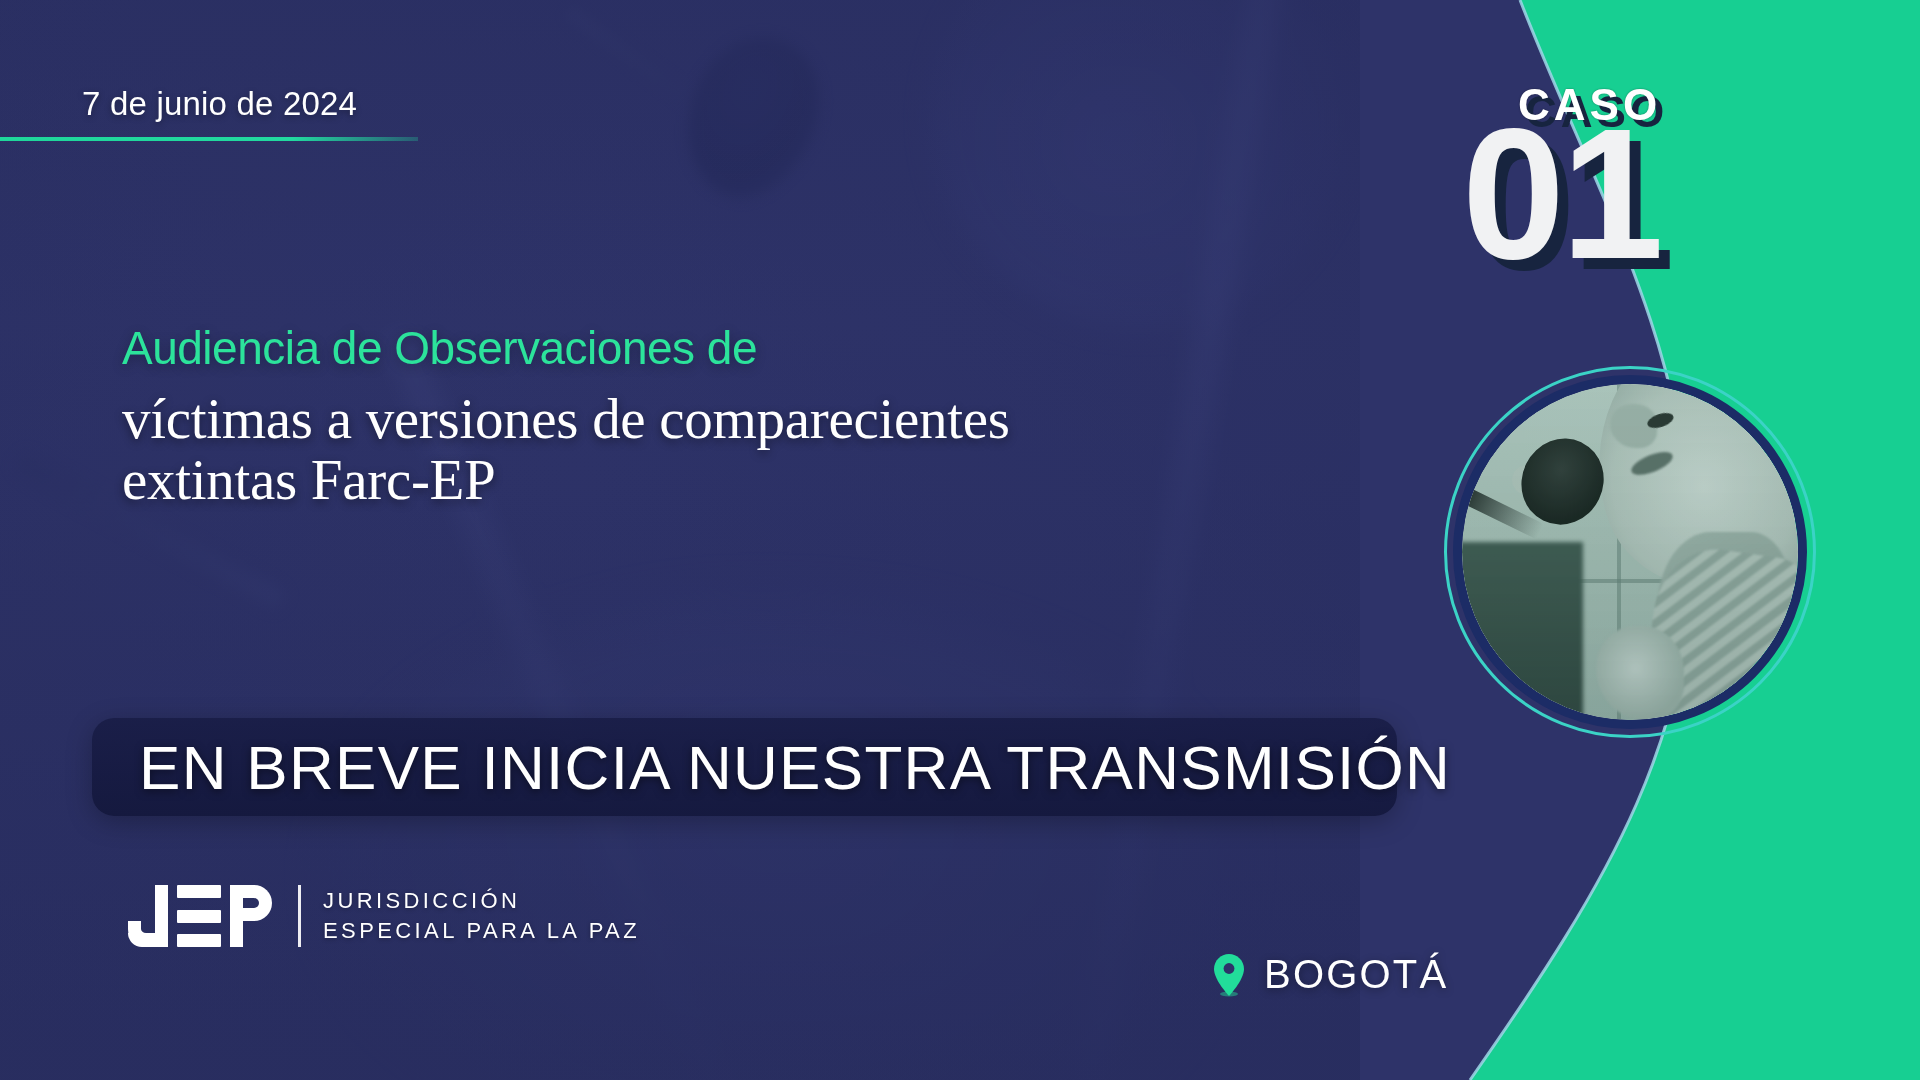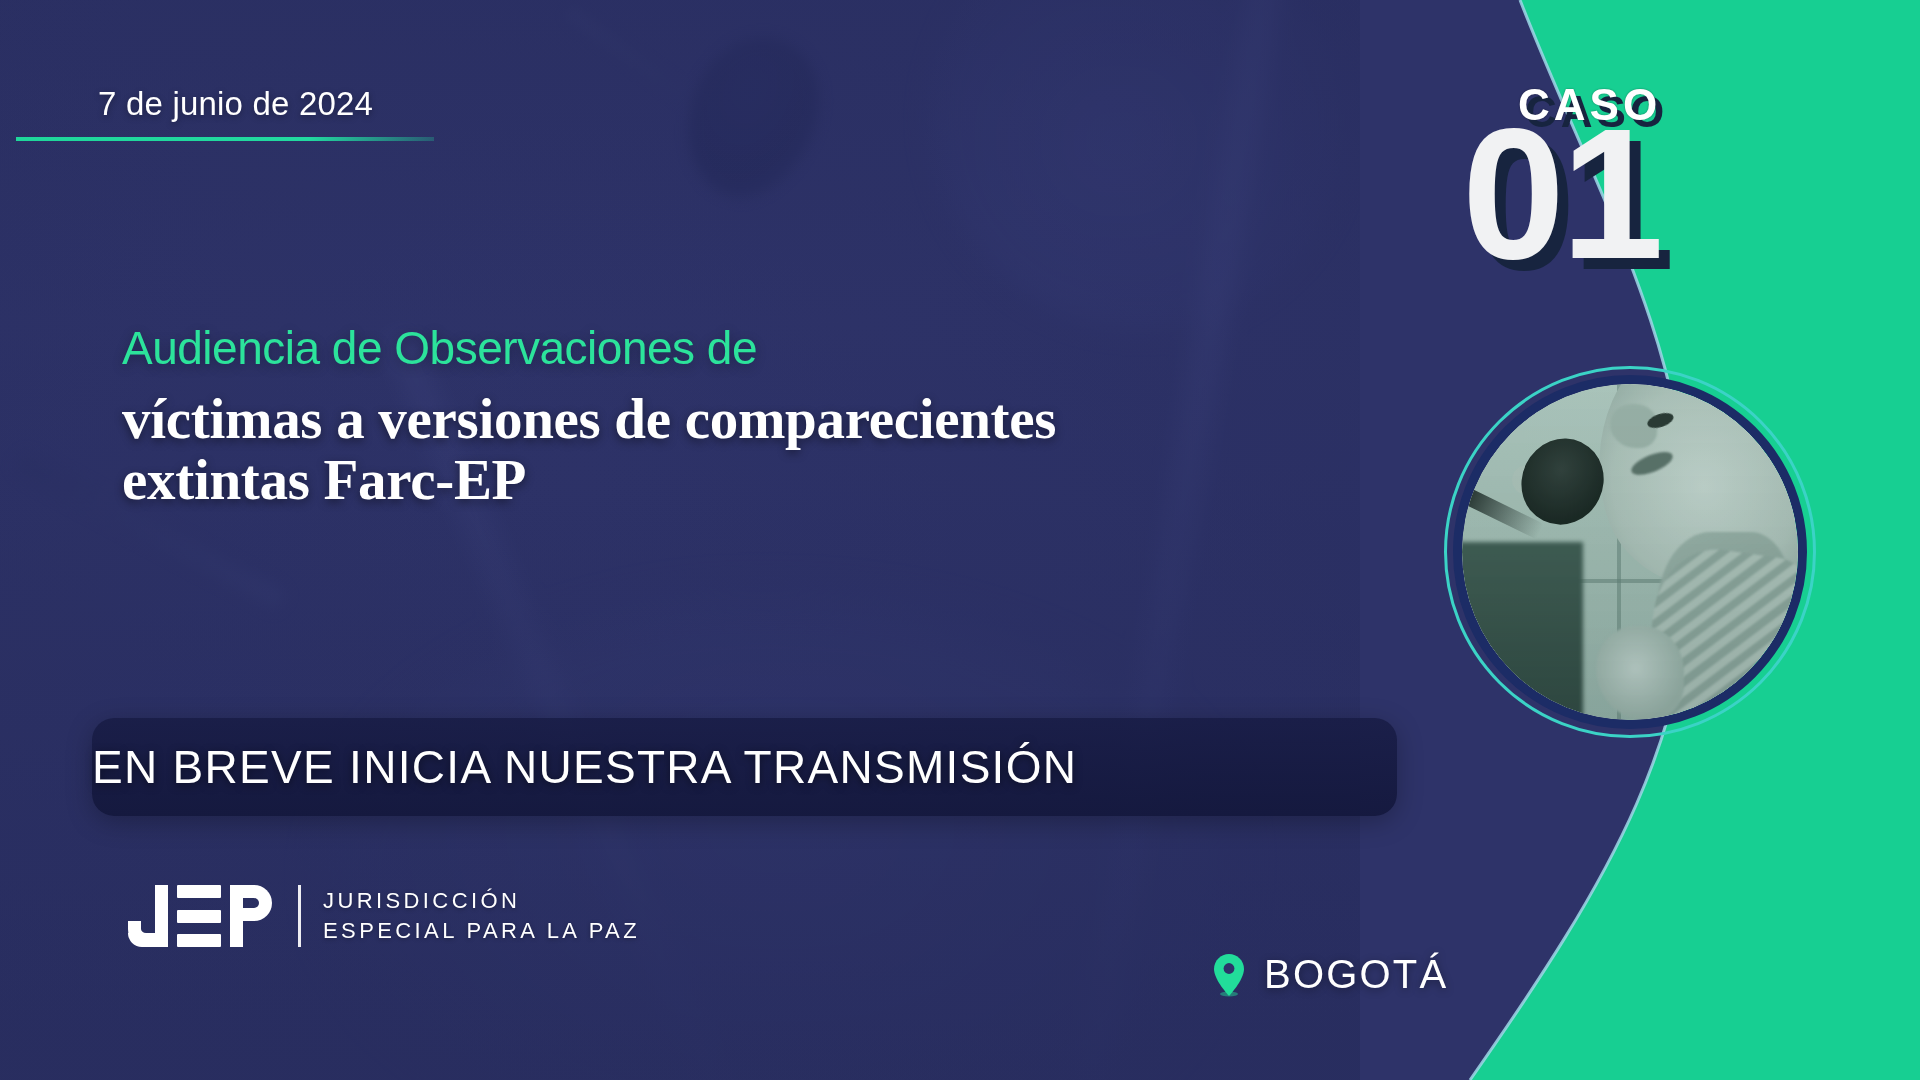--- a/index.html
+++ b/index.html
@@ -107,21 +107,20 @@
     position:absolute; inset:0;
     background:
       radial-gradient(circle at 30% 45%, rgba(46,51,105,0) 0%, rgba(40,45,95,.55) 72%),
       linear-gradient(180deg, rgba(38,43,92,.30) 0%, rgba(46,51,105,.08) 30%, rgba(36,41,88,.55) 100%);
   }
 
   
   .date-wrap{
     position:absolute; left:0; top:85px;
     width:420px;
-    padding-left:16px;
   }
   .date-text{
     color:#ffffff;
     font-size:33px;
     letter-spacing:.2px;
     padding-left:82px;
     text-shadow:0 2px 6px rgba(0,0,0,.35);
   }
   .date-rule{
     margin-top:14px;
@@ -142,43 +141,44 @@
     font-weight:400;
     line-height:1.02;
     letter-spacing:-.5px;
     text-shadow:0 3px 12px rgba(0,0,0,.30);
     white-space:nowrap;
   }
   .title-white{
     margin-top:16px;
     color:#ffffff;
     font-family:"Liberation Serif", serif;
-    font-weight:700;
+    font-weight:400;
     font-size:57px;
     line-height:1.08;
     letter-spacing:-.3px;
     text-shadow:0 3px 10px rgba(0,0,0,.45);
   }
   .title-white span{ display:block; }
 
   
   .banner{
     position:absolute;
     left:92px; top:718px;
     width:1305px; height:98px;
     border-radius:22px;
     background:linear-gradient(180deg, rgba(22,26,66,.80) 0%, rgba(18,22,58,.88) 100%);
     box-shadow:0 6px 26px rgba(0,0,0,.25);
     display:flex; align-items:center;
   }
   .banner-text{
     color:#ffffff;
-    font-size:46px;
+    font-size:62px;
     font-weight:400;
     letter-spacing:1.3px;
+    padding-left:47px;
     text-shadow:0 2px 8px rgba(0,0,0,.5);
     white-space:nowrap;
   }
 
   
   .jep{
     position:absolute;
     left:128px; top:885px;
     display:flex; align-items:center;
   }

